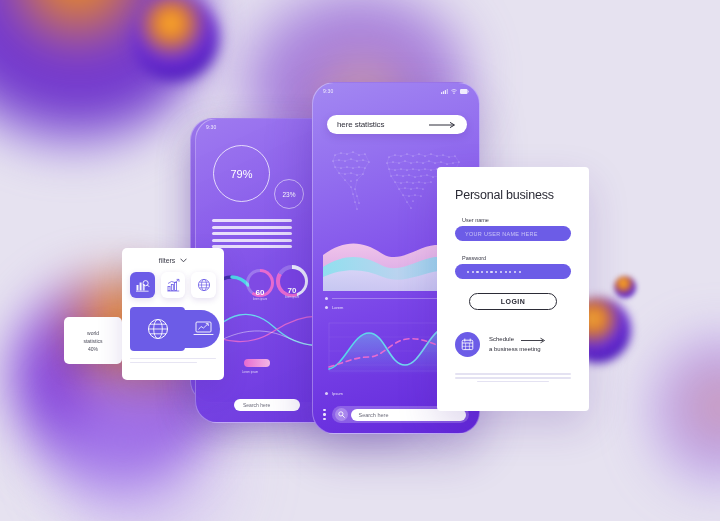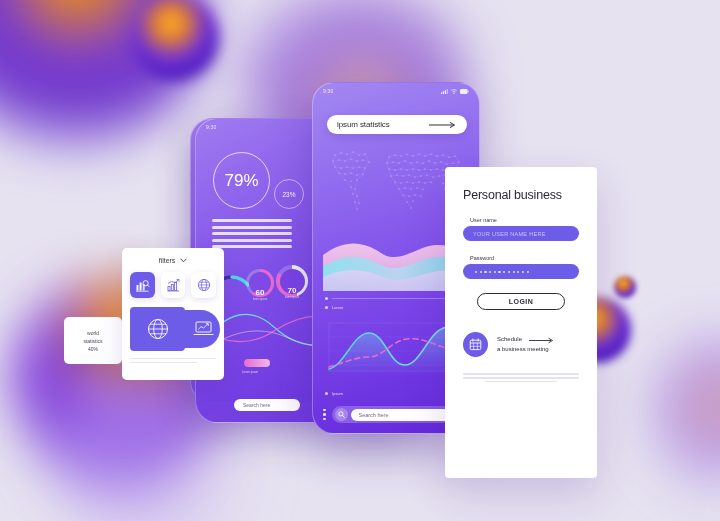--- a/index.html
+++ b/index.html
@@ -91,21 +91,21 @@
   .divrow .dot { width: 3px; height: 3px; border-radius: 50%;
     background: rgba(255,255,255,0.75); flex: none; }
   .divrow .line { flex: 1; height: 1px; background: rgba(255,255,255,0.3); }
   .divrow .lbl { font-size: 4px; color: rgba(255,255,255,0.8); }
   .linechart { position: absolute; left: 8px; top: 232px; width: 154px; height: 72px; }
 
   
   .ring { position: absolute; border-radius: 50%; border: 1px solid rgba(255,255,255,0.75);
     display: flex; align-items: center; justify-content: center;
     color: #fff; }
-  .ring.big { left: 17px; top: 33px; width: 57px; height: 57px; font-size: 17px; }
+  .ring.big { left: 17px; top: 26px; width: 57px; height: 57px; font-size: 11px; }
   .ring.small { left: 78px; top: 60px; width: 30px; height: 30px; font-size: 6.5px;
     border-color: rgba(255,255,255,0.55); }
   .bars { position: absolute; left: 16px; top: 100px; width: 80px; }
   .bars i { display: block; height: 3px; background: rgba(255,255,255,0.8);
     border-radius: 1.5px; margin-bottom: 3.5px; }
   .gauge { position: absolute; border-radius: 50%; display: flex;
     flex-direction: column; align-items: center; justify-content: center; }
   .gauge b { font-size: 8px; color: #fff; line-height: 1; margin-top: 24px; }
   .gauge em { font-size: 2.6px; font-style: normal; color: rgba(255,255,255,0.7);
     margin-top: 1px; }
@@ -113,23 +113,23 @@
   .pillcap { position: absolute; font-size: 2.8px; color: rgba(255,255,255,0.72);
     white-space: nowrap; }
   .searchpill2 { position: absolute; left: 38px; bottom: 11px; width: 66px; height: 12px;
     border-radius: 6px; background: #fff; display: flex; align-items: center;
     padding-left: 9px; font-size: 5px; color: #6b6b7a; }
   .hamb { position: absolute; right: 10px; bottom: 13px; }
   .hamb i { display: block; width: 9px; height: 1.6px; border-radius: 1px;
     background: rgba(255,255,255,0.85); margin-bottom: 2px; }
 
   
-  .login { position: absolute; left: 437px; top: 167px; width: 152px; height: 311px;
+  .login { position: absolute; left: 437px; top: 167px; width: 152px; height: 244px;
     background: #fff; border-radius: 4px;
-    box-shadow: 0 16px 40px rgba(70,30,150,0.18); padding: 20px 18px 0 18px; margin-left: 8px; }
+    box-shadow: 0 16px 40px rgba(70,30,150,0.18); padding: 20px 18px 0 18px; }
   .login h1 { font-size: 12.5px; font-weight: 400; color: #2b2b36;
     line-height: 1.3; letter-spacing: -.2px; }
   .login h1 b { font-weight: 700; display: block; }
   .fld-label { font-size: 5.5px; color: #3b3b48; margin: 14px 0 3px 7px; }
   .fld { height: 15px; border-radius: 8px; background: #6c5ce7;
     display: flex; align-items: center; padding-left: 10px; }
   .fld span { font-size: 5.5px; color: rgba(255,255,255,0.62); letter-spacing: .3px; }
   .fld .dots { display: flex; gap: 2.5px; padding-left: 2px; }
   .fld .dots i { width: 2.2px; height: 2.2px; border-radius: 50%;
     background: rgba(255,255,255,0.8); }
@@ -285,21 +285,21 @@
             <circle cx="3" cy="4.2" r=".7" fill="rgba(255,255,255,.85)"></circle>
           </svg>
         <svg width="9" height="5" viewBox="0 0 9 5">
             <rect x="0" y="0" width="7.6" height="5" rx="1.3" fill="rgba(255,255,255,.85)"></rect>
             <rect x="8" y="1.6" width="1" height="1.8" rx=".4" fill="rgba(255,255,255,.55)"></rect>
           </svg>
       </div>
     </div>
 
     <div class="wsbar">
-      <span>ipsum statistics</span>
+      <span>here statistics</span>
       <svg width="28" height="8" viewBox="0 0 28 8">
         <path d="M0 4 H24" stroke="#2f2f3a" stroke-width="1"></path>
         <path d="M21 1.4 L25.5 4 L21 6.6" stroke="#2f2f3a" stroke-width="1" fill="none"></path>
       </svg>
     </div>
 
     <svg class="map" viewBox="0 0 156 84">
       <g fill="rgba(255,255,255,.85)">
         <g id="mapdots">
           <circle cx="16" cy="14" r=".6"></circle>

